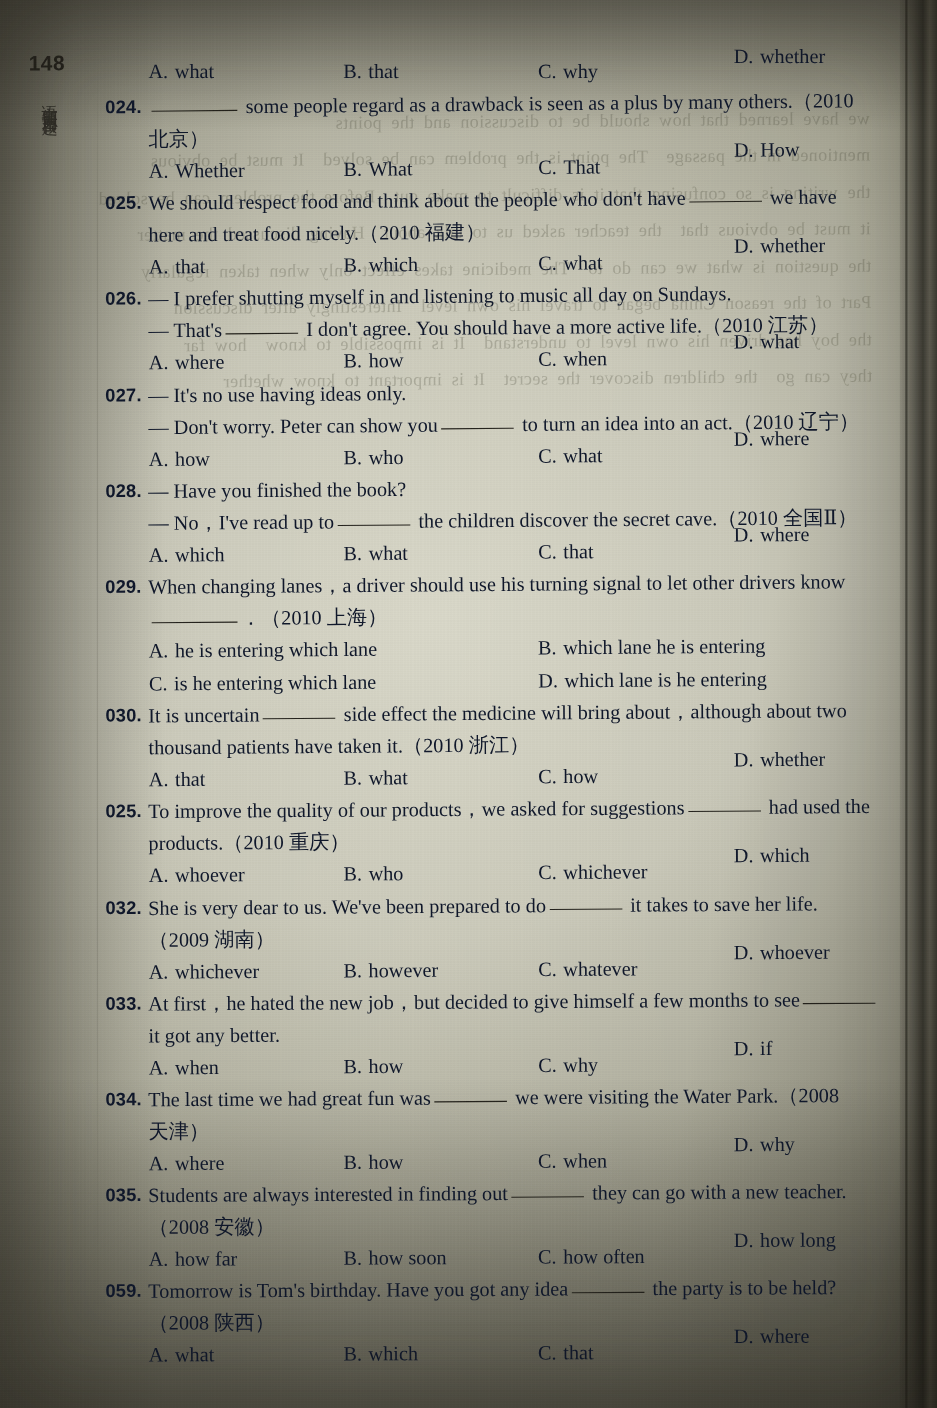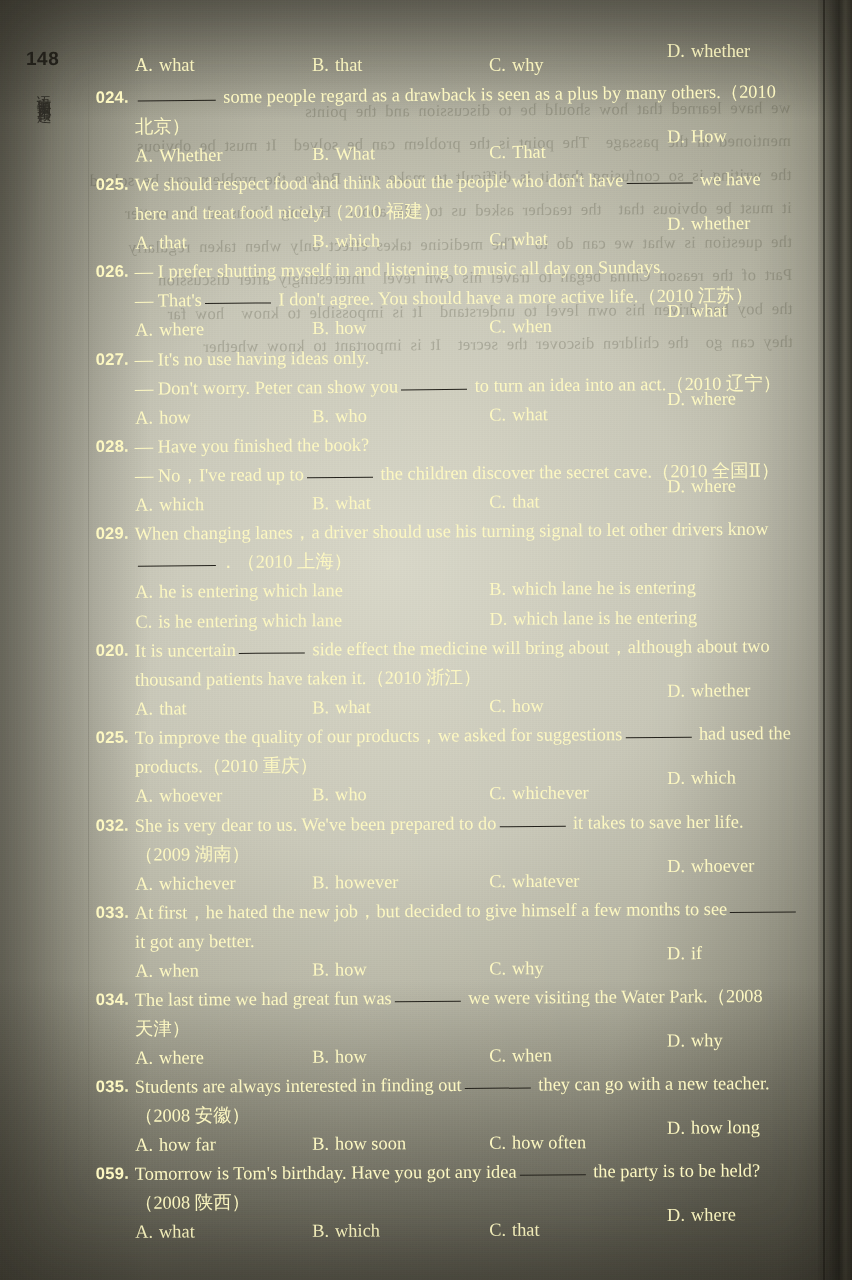--- a/index.html
+++ b/index.html
@@ -142,21 +142,21 @@
       rgba(40,38,30,0.00), rgba(40,38,30,0.13) 12%,
       rgba(40,38,30,0.15) 70%, rgba(40,38,30,0.00));
   }
 
   
   .col {
     position: absolute;
     left: 96px;
     top: 50px;
     width: 728px;
-    color: #fef9c3;
+    color: #0f172a;
   }
 
   .qblock { position: relative; }
 
   .line {
     position: relative;
     height: 28.6px;
     font-size: 18.4px;
     line-height: 28.6px;
     white-space: nowrap;
@@ -348,21 +348,21 @@
             <div class="opt opt-wide-a"><span class="lab">A.</span><span>he is entering which lane</span></div>
             <div class="opt opt-wide-b"><span class="lab">B.</span><span>which lane he is entering</span></div>
           </div>
           <div class="opts">
             <div class="opt opt-wide-a"><span class="lab">C.</span><span>is he entering which lane</span></div>
             <div class="opt opt-wide-b"><span class="lab">D.</span><span>which lane is he entering</span></div>
           </div>
         </div>
         <div class="qblock tilt" style="transform: rotate(-0.43deg);">
           <div class="line">
-            <span class="qnum">020.</span>
+            <span class="qnum">030.</span>
             <span class="qtext">It is uncertain<span class="blank"></span> side effect the medicine will bring about，although about two</span>
           </div>
           <div class="line">
             <span class="qcont">thousand patients have taken it.（2010 浙江）</span>
           </div>
           <div class="opts">
             <div class="opt opt-a"><span class="lab">A.</span><span>that</span></div>
             <div class="opt opt-b"><span class="lab">B.</span><span>what</span></div>
             <div class="opt opt-c"><span class="lab">C.</span><span>how</span></div>
             <div class="opt opt-d"><span class="lab">D.</span><span>whether</span></div>

